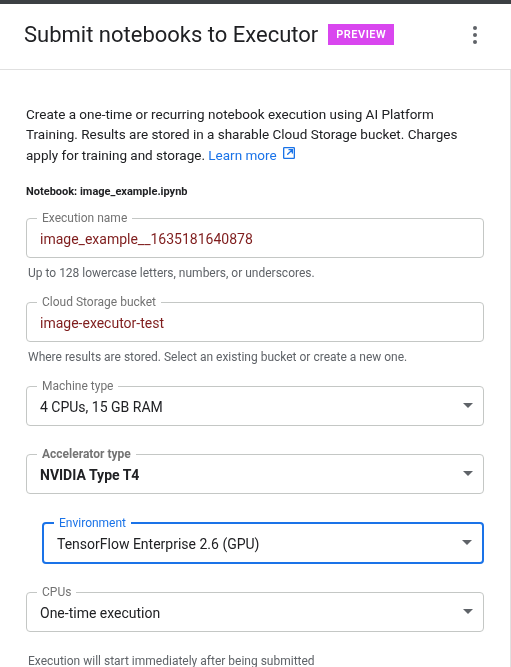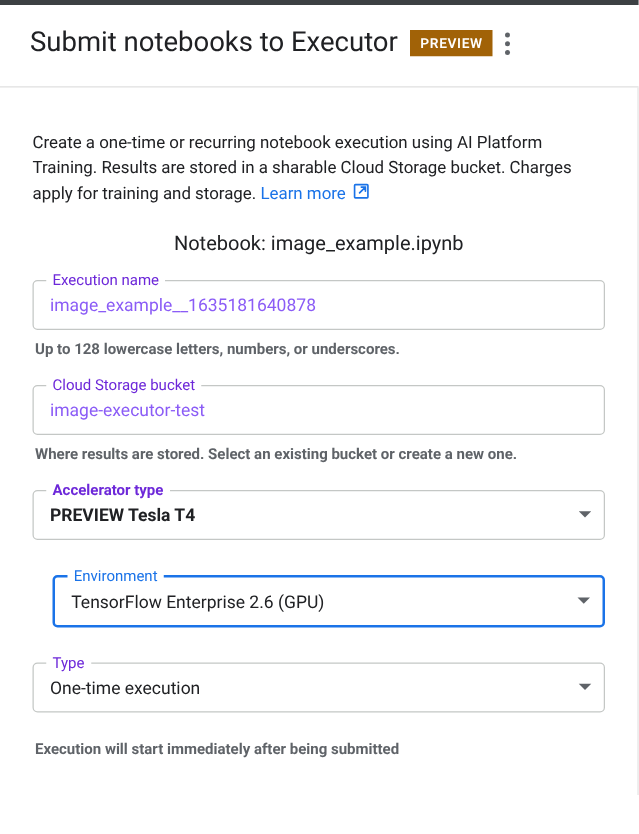--- a/index.html
+++ b/index.html
@@ -10,33 +10,34 @@
     width: 511px;
     background: #fff;
   }
   .topbar {
     height: 4px;
     background: #3c4043;
   }
   .header {
     display: flex;
     align-items: center;
+    justify-content: space-between;
     padding: 18px 24px 22px 24px;
     border-bottom: 1px solid #e0e0e0;
   }
   .header-title {
     font-size: 22px;
     font-weight: 400;
     color: #202124;
     display: flex;
     align-items: center;
     gap: 10px;
   }
   .preview-badge {
-    background: #a16207;
+    background: #d946ef;
     color: #fff;
     font-size: 11px;
     font-weight: 600;
     letter-spacing: 0.5px;
     padding: 4px 8px;
     text-transform: uppercase;
   }
   .menu-dots {
     width: 24px; height: 24px;
     display: flex;
@@ -66,62 +67,60 @@
     color: #1a73e8;
     text-decoration: none;
     display: inline-flex;
     gap: 4px;
   }
   .ext-icon {
     width: 16px; height: 16px;
     display: inline-block;
   }
   .notebook-line {
-    font-size: 16px;
-    font-weight: 400;
+    font-size: 11px;
+    font-weight: 700;
     margin-bottom: 20px;
-    text-align: center;
   }
   .field {
     position: relative;
     border: 1px solid #c4c7c5;
     border-radius: 4px;
     margin-bottom: 8px;
   }
   .field.focused {
     border: 2px solid #1a73e8;
     margin-left: 16px;
   }
   .field-label {
     position: absolute;
     top: -8px;
     left: 10px;
     background: #fff;
     padding: 0 5px;
     font-size: 12px;
-    color: #6d28d9;
+    color: #737373;
   }
   .field.focused .field-label {
     color: #1a73e8;
   }
   .field-input {
     width: 100%;
     border: none;
     outline: none;
     font-size: 14px;
-    color: #8b5cf6;
+    color: #7f1d1d;
     padding: 12px 13px 10px 13px;
     background: transparent;
     font-family: inherit;
   }
   .helper {
     font-size: 12px;
     color: #5f6368;
     margin: 0 0 22px 2px;
-    font-weight: bold;
   }
   .helper.tight {
     margin-top: 6px;
   }
   .select-field {
     cursor: pointer;
     display: flex;
     align-items: center;
     justify-content: space-between;
     padding-right: 10px;
@@ -191,36 +190,41 @@
     <input class="field-input" type="text" value="image_example__1635181640878" style="">
   </div>
   <div class="helper">Up to 128 lowercase letters, numbers, or underscores.</div>
 
   <div class="field">
     <span class="field-label">Cloud Storage bucket</span>
     <input class="field-input" type="text" value="image-executor-test" style="">
   </div>
   <div class="helper">Where results are stored. Select an existing bucket or create a new one.</div>
 
+  <div class="field select-field mb-large">
+    <span class="field-label">Machine type</span>
+    <span class="select-value">4 CPUs, 15 GB RAM</span>
+    <span class="caret"></span>
+  </div>
 
   <div class="select-row">
     <div class="field select-field">
       <span class="field-label">Accelerator type</span>
-      <span class="select-value">PREVIEW Tesla T4</span>
+      <span class="select-value">NVIDIA Type T4</span>
       <span class="caret"></span>
     </div>
   </div>
 
   <div class="field select-field focused mb-large">
     <span class="field-label">Environment</span>
     <span class="select-value">TensorFlow Enterprise 2.6 (GPU)</span>
     <span class="caret"></span>
   </div>
 
   <div class="field select-field mb-med">
-    <span class="field-label">Type</span>
+    <span class="field-label">CPUs</span>
     <span class="select-value">One-time execution</span>
     <span class="caret"></span>
   </div>
 
   <div class="helper tight">Execution will start immediately after being submitted</div>
 
 </div>
 
 </body></html>

